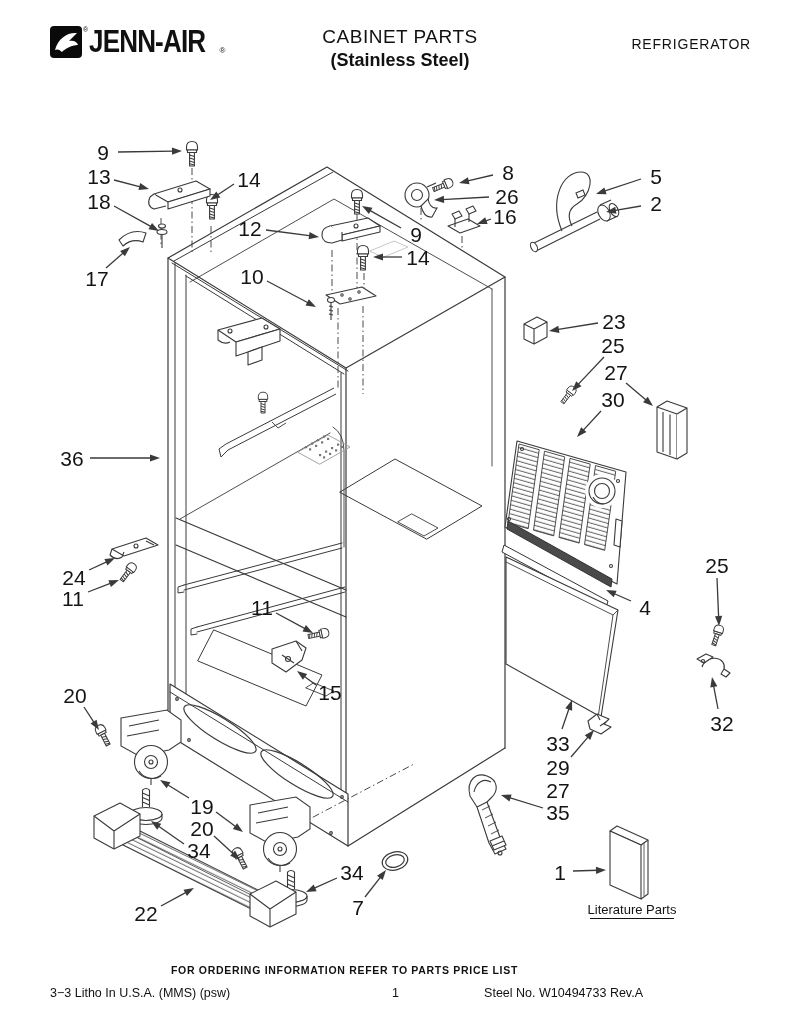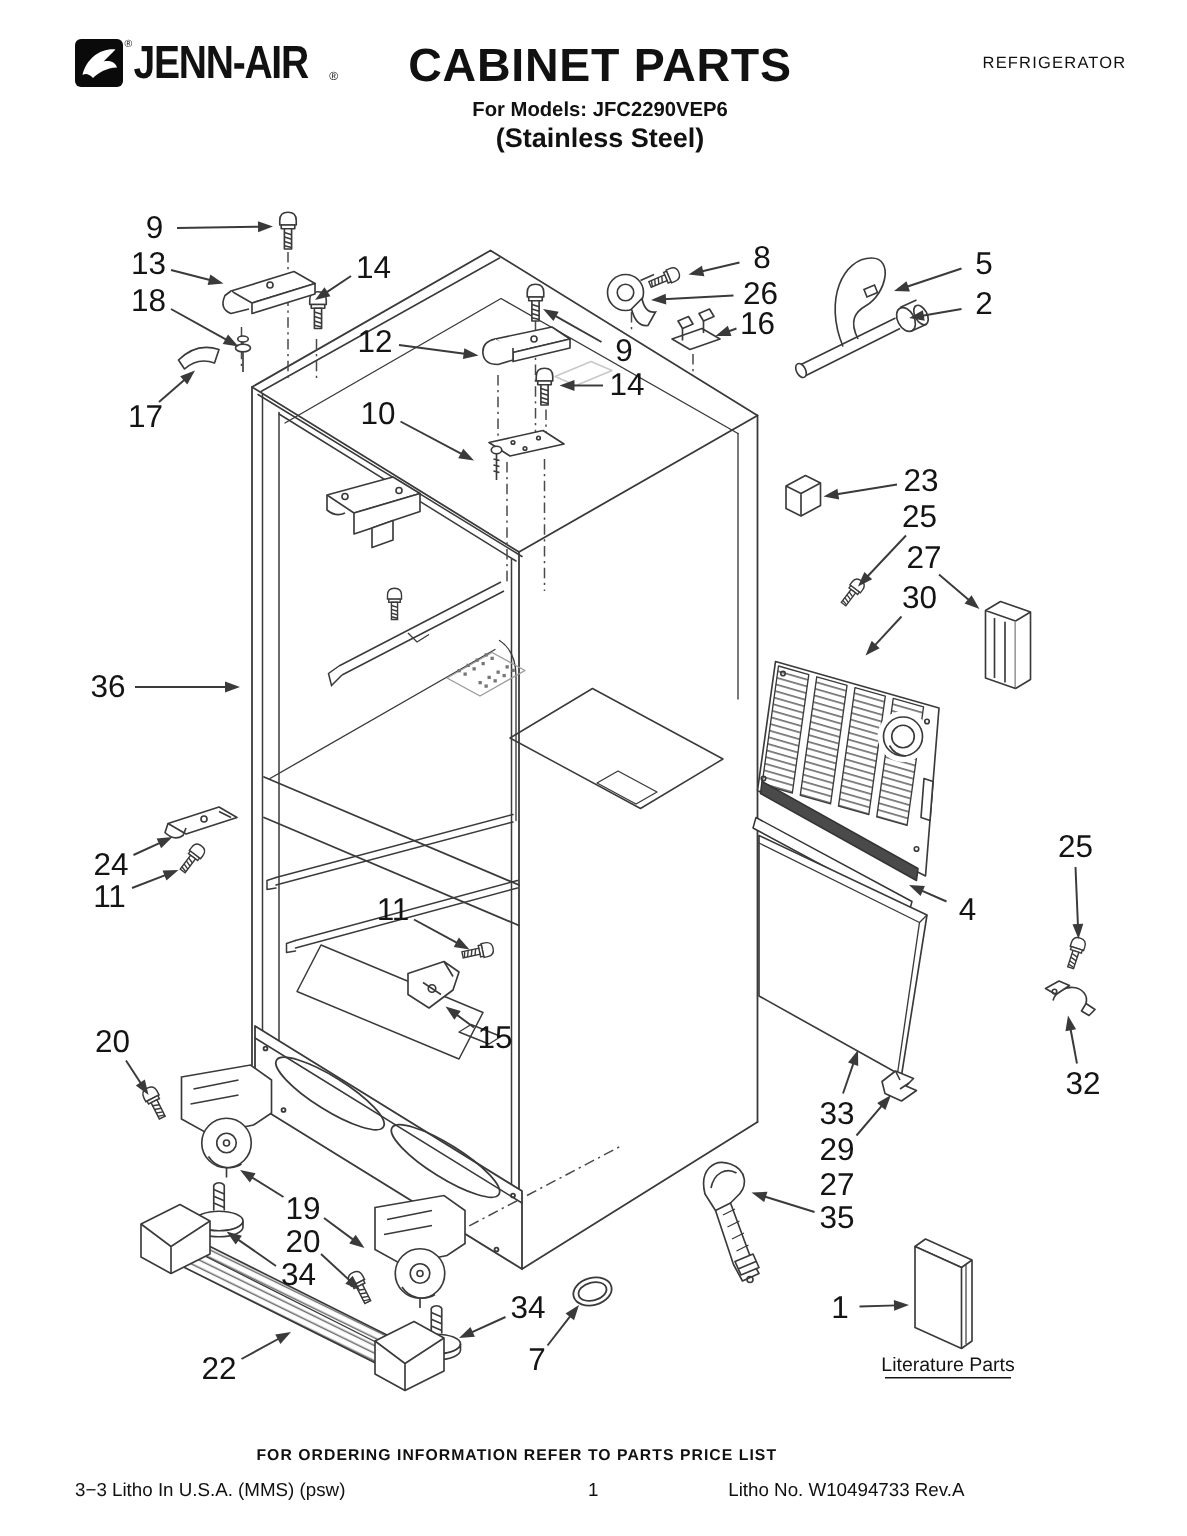--- a/index.html
+++ b/index.html
@@ -5,24 +5,24 @@
   html,body{margin:0;padding:0;background:#fff;}
   body{width:791px;height:1024px;position:relative;font-family:"Liberation Sans",sans-serif;color:#111;overflow:hidden;}
   .hdr{position:absolute;left:0;top:0;width:791px;height:100px;}
   .logo{position:absolute;left:50px;top:26px;display:flex;align-items:flex-start;}
   .logo-box{width:32px;height:32px;background:#0a0a0a;border-radius:4px;position:relative;flex:0 0 auto;}
   .logo-box svg{position:absolute;left:0;top:0;}
   .logo-reg1{font-size:7px;margin:0 1px 0 1px;}
   .brand{font-size:31px;font-weight:700;letter-spacing:-1px;transform:scaleX(.84);transform-origin:left center;line-height:32px;white-space:nowrap;}
   .brand-reg{font-size:8px;position:relative;top:20px;left:-8px;}
   .titleblock{position:absolute;left:250px;top:26px;width:300px;text-align:center;}
-  .title{font-size:31px;font-weight:700;letter-spacing:.5px;}
+  .title{font-size:19px;font-weight:400;letter-spacing:.5px;}
   .models{font-size:13.5px;font-weight:700;margin-top:3px;}
   .finish{font-size:18px;font-weight:700;margin-top:2px;}
-  .doctype{position:absolute;right:40px;top:36px;font-size:11px;letter-spacing:.8px;}
+  .doctype{position:absolute;right:40px;top:36px;font-size:14px;letter-spacing:.8px;}
   #diagram-wrap{position:absolute;left:0;top:0;width:791px;height:1024px;}
   .callout{font-size:21px;fill:#141414;font-family:"Liberation Sans",sans-serif;}
   .litcap{font-size:13px;fill:#141414;font-family:"Liberation Sans",sans-serif;}
   .ftr{position:absolute;left:0;width:689px;}
   .ordering{top:964px;text-align:center;font-size:10.5px;font-weight:700;letter-spacing:.7px;}
   .botrow{top:986px;font-size:12.5px;}
   .litho{position:absolute;left:50px;top:0;}
   .pagenum{position:absolute;left:0;width:791px;text-align:center;top:0;}
   .partno{position:absolute;right:46px;top:0;}
 </style>
@@ -432,24 +432,23 @@
       <svg width="32" height="32" viewBox="0 0 32 32">
           <path d="M5,24 C8,12 18,6 27,7 L19,15 C24,14 27,16 28,19 C21,19 15,23 12,26 C9,23 7,23 5,24 Z" fill="#ffffff"></path>
         </svg>
     </div>
     <span class="logo-reg1">®</span>
     <span class="brand">JENN-AIR</span>
     <span class="brand-reg">®</span>
   </div>
   <div class="titleblock">
     <div class="title">CABINET PARTS</div>
-    <div class="models">For Models: JFC2290VEP6</div>
     <div class="finish">(Stainless Steel)</div>
   </div>
   <div class="doctype">REFRIGERATOR</div>
 </div>
 
 <div class="ftr ordering">FOR ORDERING INFORMATION REFER TO PARTS PRICE LIST</div>
 <div class="ftr botrow">
   <span class="litho">3−3 Litho In U.S.A. (MMS) (psw)</span>
   <span class="pagenum">1</span>
-  <span class="partno">Litho No. W10494733 Rev.A</span>
+  <span class="partno">Steel No. W10494733 Rev.A</span>
 </div>
 
 </body></html>

